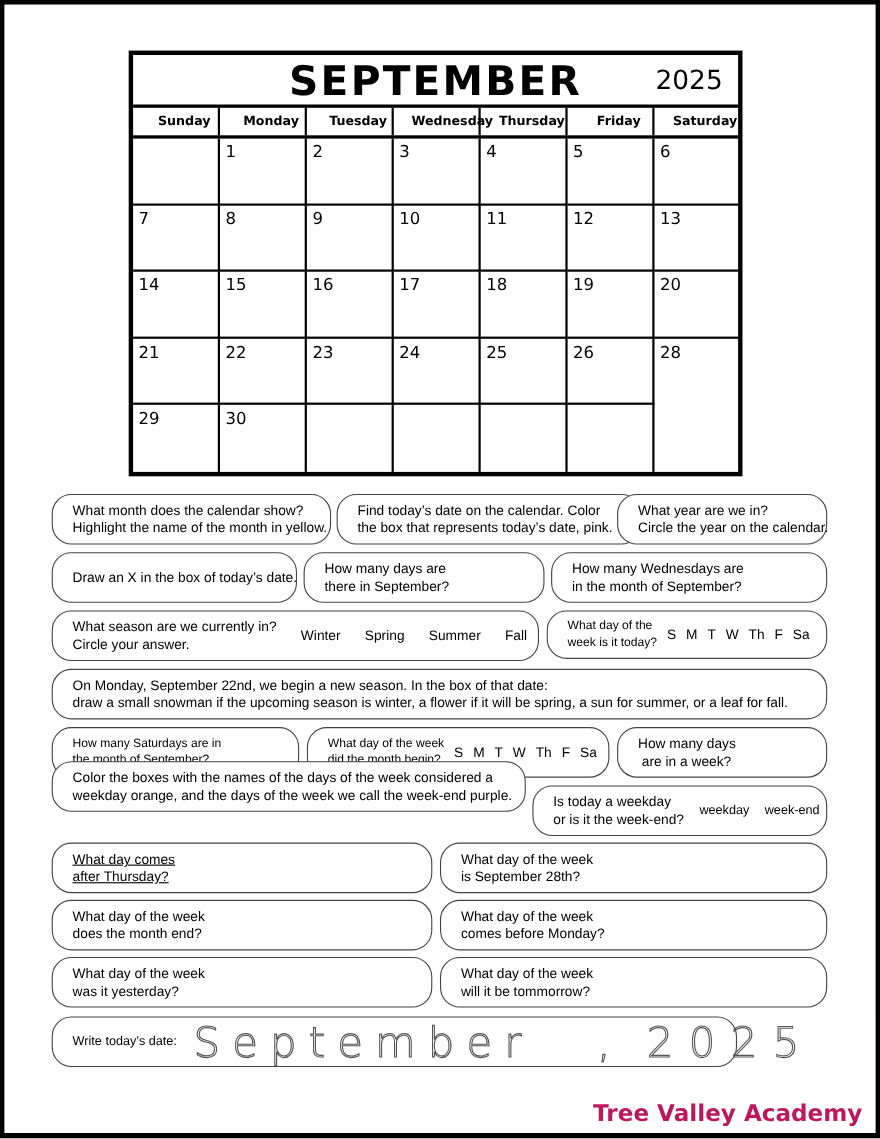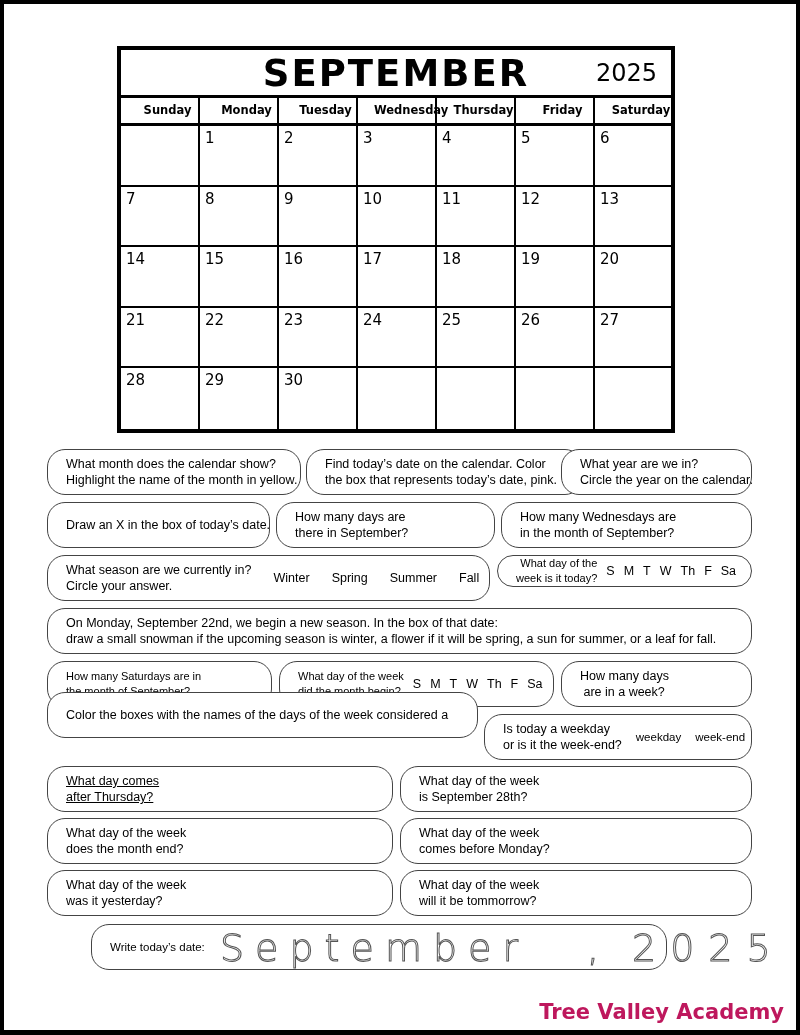--- a/index.html
+++ b/index.html
@@ -122,21 +122,20 @@
       <div class="cell">17</div>
       <div class="cell">18</div>
       <div class="cell">19</div>
       <div class="cell">20</div>
       <div class="cell">21</div>
       <div class="cell">22</div>
       <div class="cell">23</div>
       <div class="cell">24</div>
       <div class="cell">25</div>
       <div class="cell">26</div>
-      <div class="cell">27</div>
       <div class="cell">28</div>
       <div class="cell">29</div>
       <div class="cell">30</div>
       <div class="cell"></div>
       <div class="cell"></div>
       <div class="cell"></div>
       <div class="cell"></div>
     </div>
 </div>
 
@@ -180,21 +179,21 @@
     <div>What season are we currently in?</div>
     <div>Circle your answer.</div>
   </div>
   <div class="opts season-opts" style="margin-right:12px;">
     <span>Winter</span>
     <span>Spring</span>
     <span>Summer</span>
     <span>Fall</span>
   </div>
 </div>
-<div class="q" style="left:497px;top:555px;width:255px;height:32px;text-align:right;">
+<div class="q" style="left:497px;top:555px;width:255px;height:44px;">
   <div class="txt small">
     <div>What day of the</div>
     <div>week is it today?</div>
   </div>
   <div class="opts day-opts">
     <span>S</span>
     <span>M</span>
     <span>T</span>
     <span>W</span>
     <span>Th</span>
@@ -234,20 +233,21 @@
 <div class="q" style="left:561px;top:661px;width:191px;height:46px;">
   <div class="txt">
     <div>How many days</div>
     <div style="white-space:pre"> are in a week?</div>
   </div>
 </div>
 
 <div class="q" style="left:47px;top:692px;width:431px;height:46px;">
   <div class="txt">
     <div>Color the boxes with the names of the days of the week considered a</div>
+    <div>weekday orange, and the days of the week we call the week-end purple.</div>
   </div>
 </div>
 <div class="q" style="left:484px;top:714px;width:268px;height:46px;">
   <div class="txt">
     <div>Is today a weekday</div>
     <div>or is it the week-end?</div>
   </div>
   <div class="opts wk-opts" style="margin-right:6px;">
     <span>weekday</span>
     <span>week-end</span>
@@ -286,20 +286,20 @@
     <div>was it yesterday?</div>
   </div>
 </div>
 <div class="q" style="left:400px;top:870px;width:352px;height:46px;">
   <div class="txt">
     <div>What day of the week</div>
     <div>will it be tommorrow?</div>
   </div>
 </div>
 
-<div class="q" style="left:47px;top:924px;width:576px;height:46px;margin-left:44px;">
+<div class="q" style="left:47px;top:924px;width:623px;height:46px;">
   <div class="txt trace-label">Write today’s date:</div>
   <div class="trace month">September</div>
   <div class="trace comma">,</div>
   <div class="trace year">2025</div>
 </div>
 
 <div class="footer-brand" style="color: #be185d;">Tree Valley Academy</div>
 
 </body></html>

